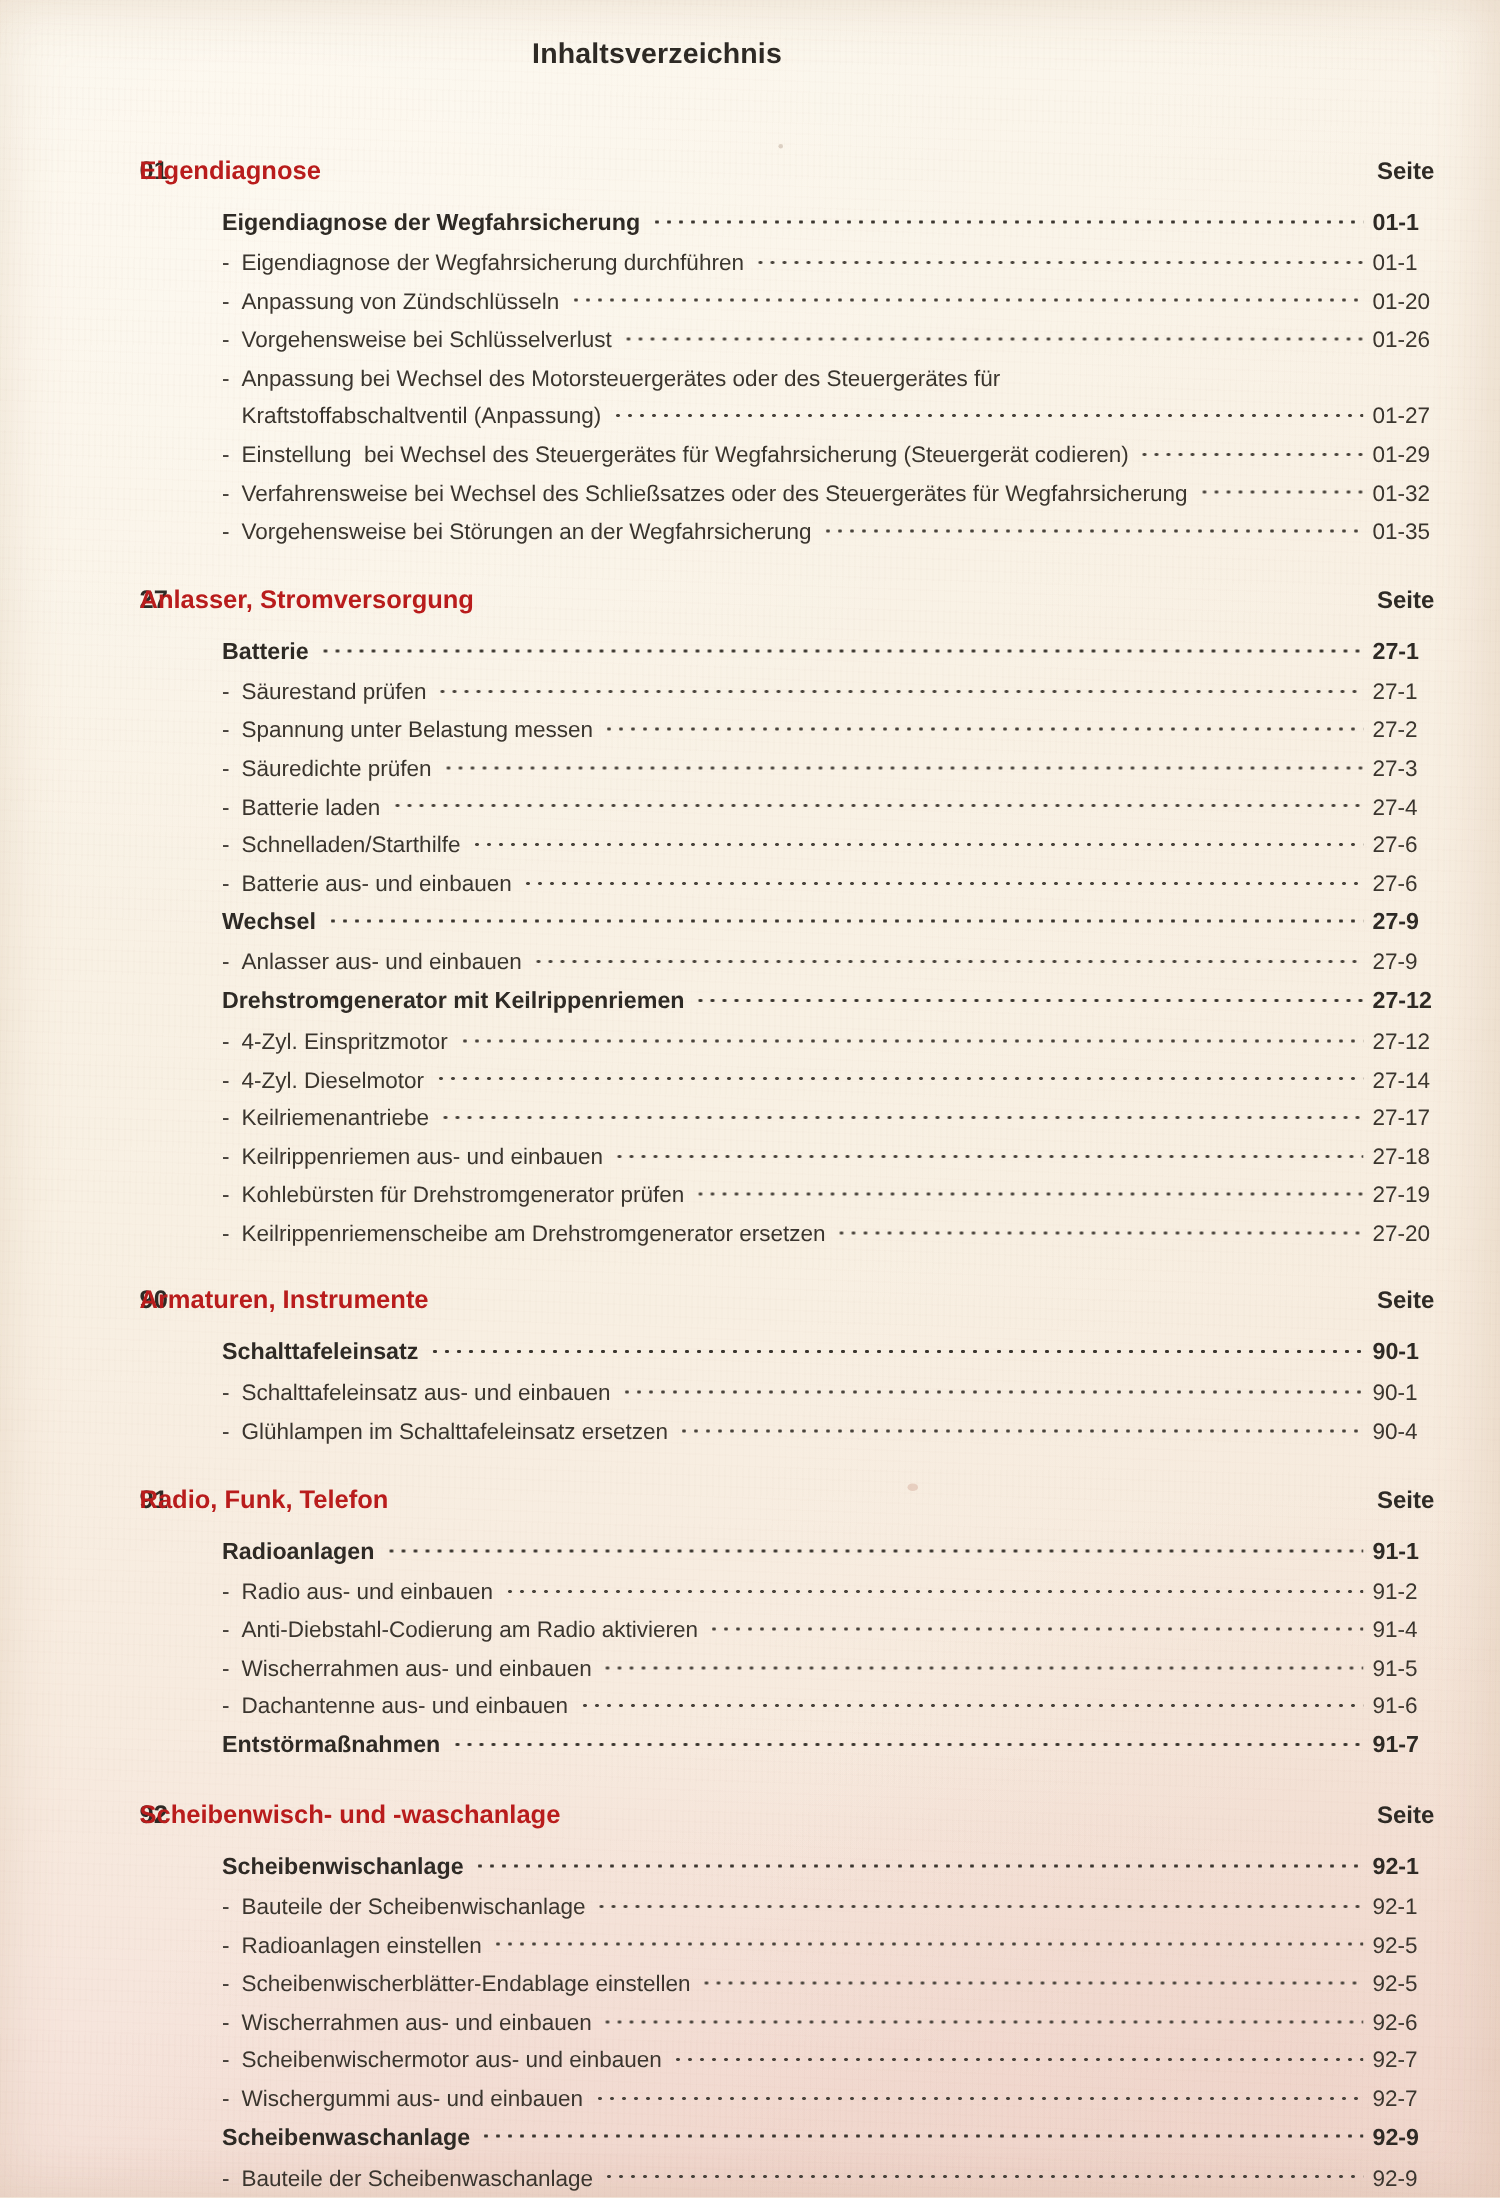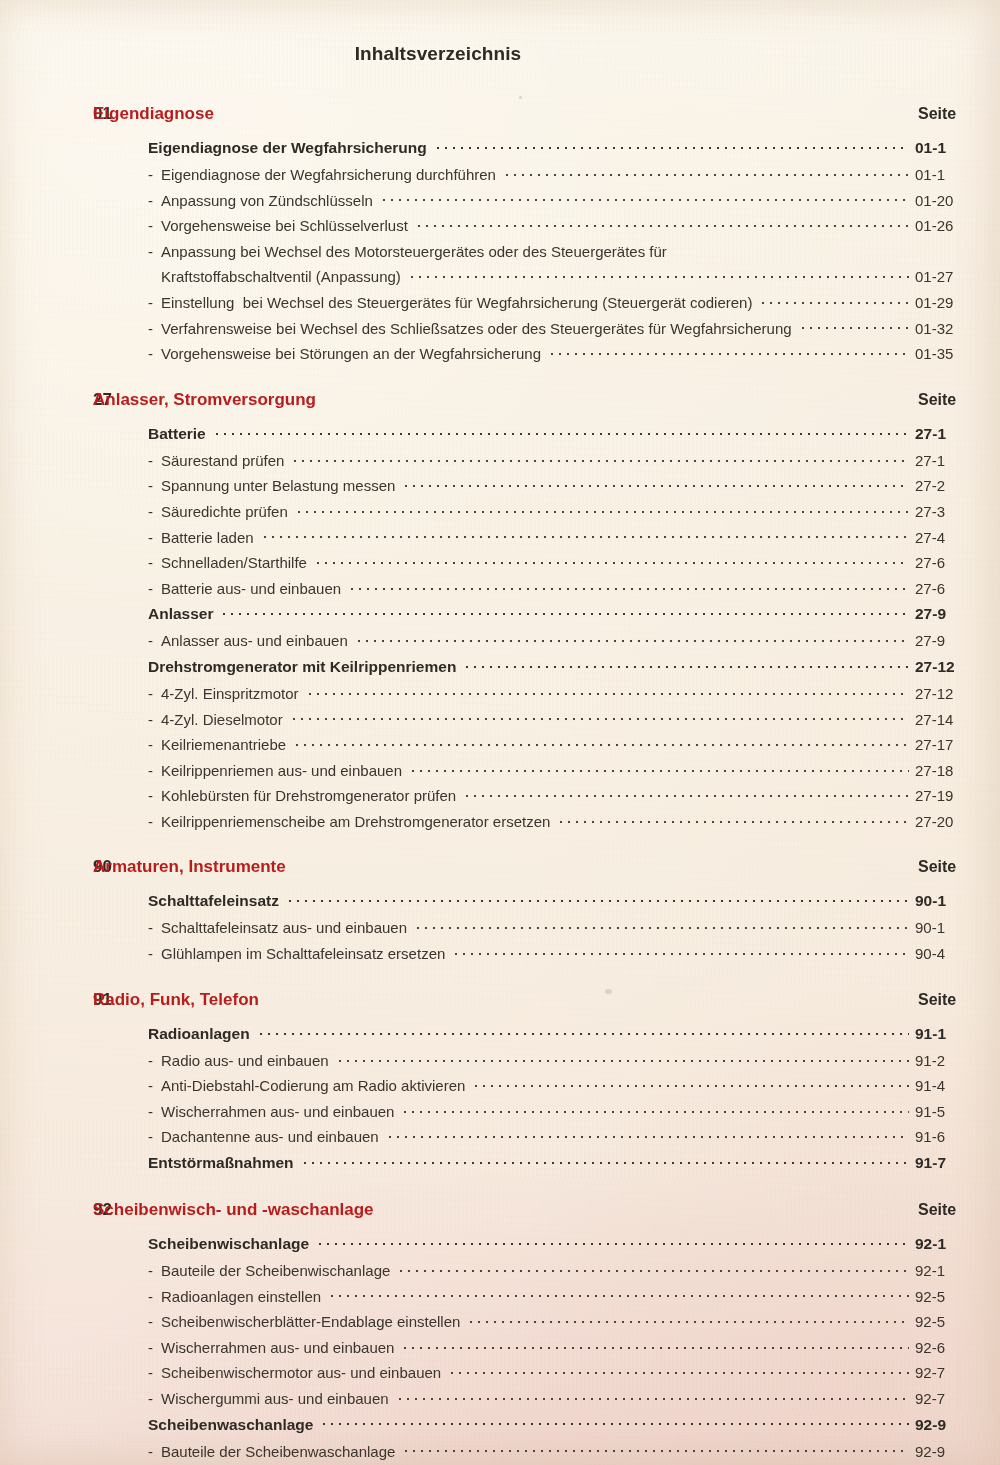--- a/index.html
+++ b/index.html
@@ -58,21 +58,21 @@
 
   
   .sheet {
     position: absolute;
     inset: 0;
     padding: 0;
   }
 
   .doc-title {
     position: absolute;
-    top: 43px;
+    top: 26px;
     left: 0;
     width: 876px;
     text-align: center;
     font-size: 19px;
     font-weight: bold;
     letter-spacing: 0.1px;
     color: #2e2a25;
   }
 
   .toc {
@@ -367,21 +367,21 @@
         <div class="row sub">
           <div class="row-main">
             <span class="bullet">-</span>
             <span class="label">Batterie aus- und einbauen</span>
             <span class="leader"></span>
           </div>
           <span class="pageno">27-6</span>
         </div>
         <div class="row group">
           <div class="row-main">
-            <span class="label">Anlasser</span>
+            <span class="label">Wechsel</span>
             <span class="leader"></span>
           </div>
           <span class="pageno">27-9</span>
         </div>
         <div class="row sub">
           <div class="row-main">
             <span class="bullet">-</span>
             <span class="label">Anlasser aus- und einbauen</span>
             <span class="leader"></span>
           </div>

